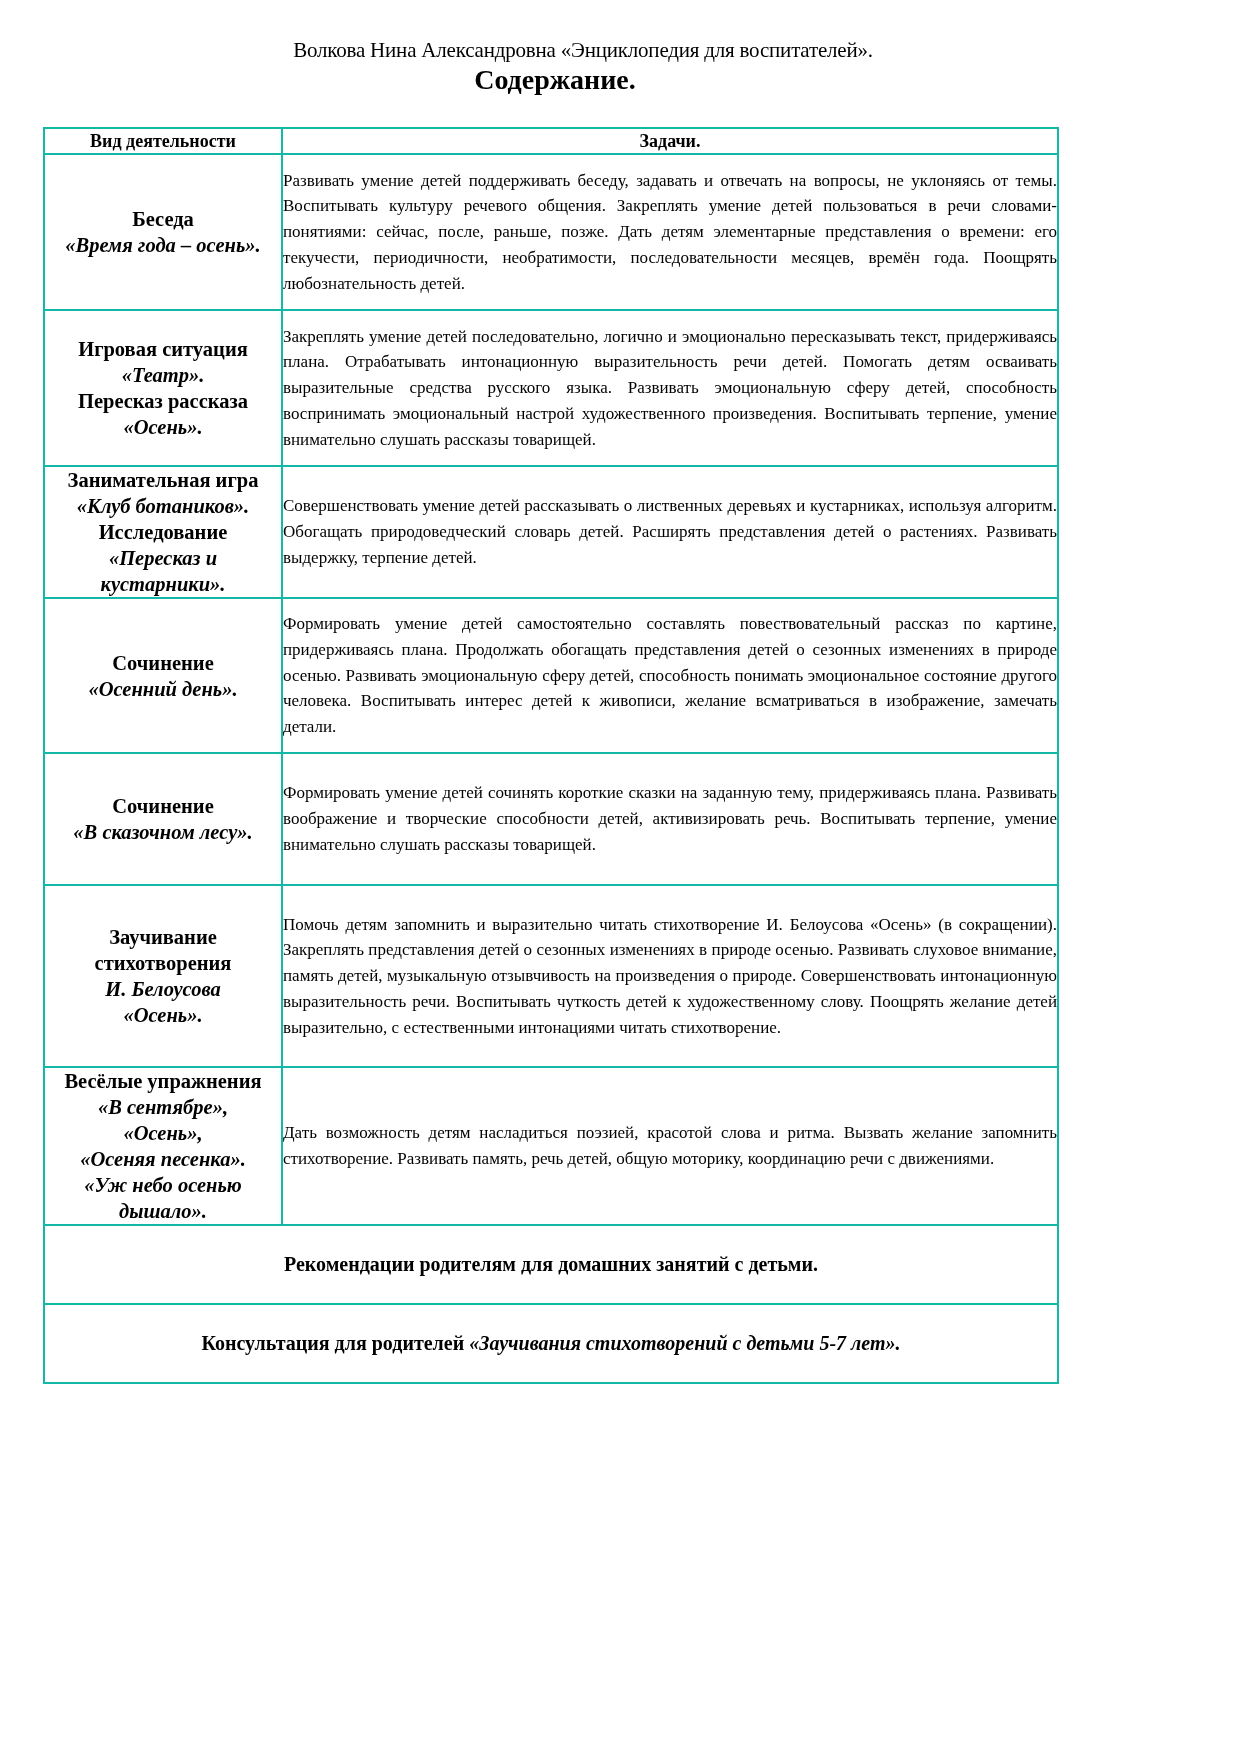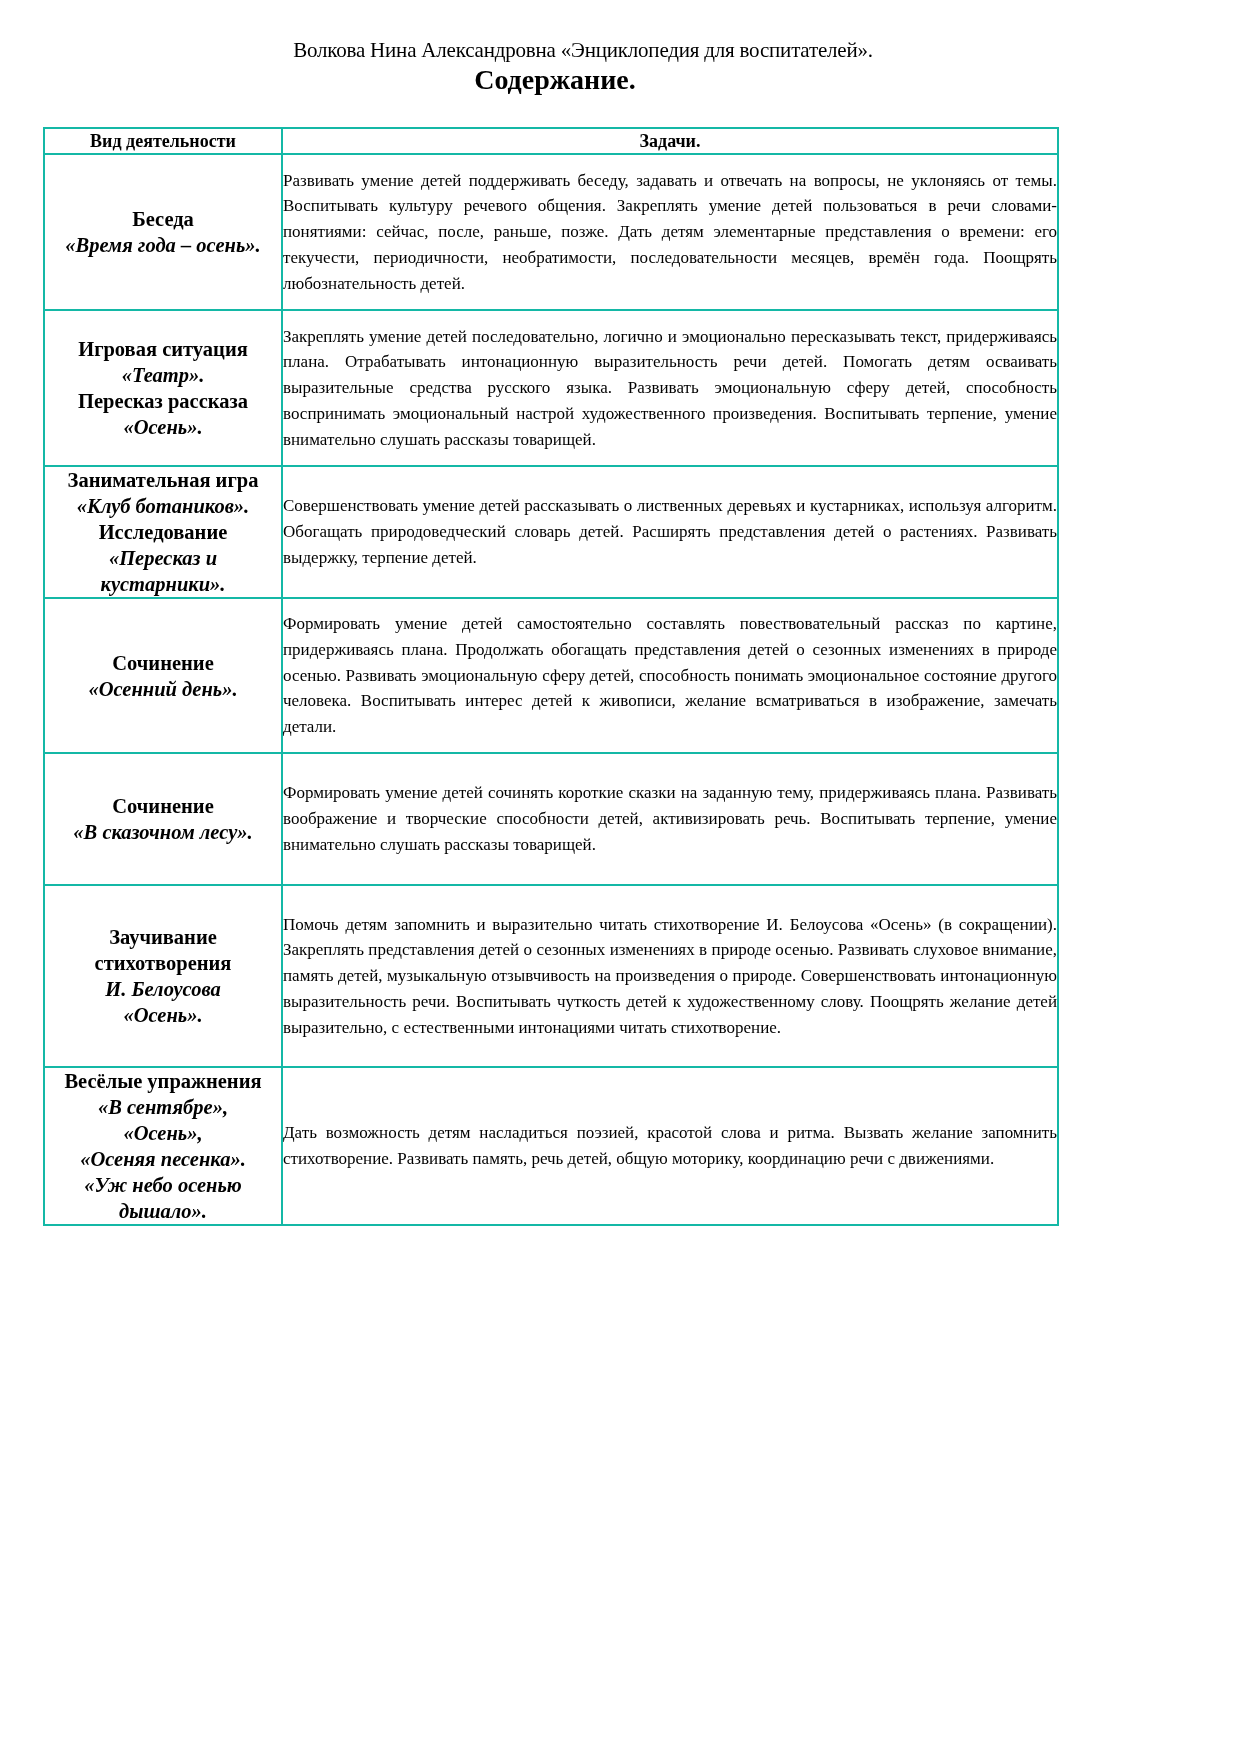--- a/index.html
+++ b/index.html
@@ -89,14 +89,24 @@
       <td class="act">
           <span class="b">Весёлые упражнения</span>
           <span class="i">«В сентябре»,</span>
           <span class="i">«Осень»,</span>
           <span class="i">«Осеняя песенка».</span>
           <span class="i">«Уж небо осенью</span>
           <span class="i">дышало».</span>
         </td>
       <td class="task">Дать возможность детям насладиться поэзией, красотой слова и ритма. Вызвать желание запомнить стихотворение. Развивать память, речь детей, общую моторику, координацию речи с движениями.</td>
     </tr>
+    <tr>
+      <td class="full" colspan="2">
+        <span>Рекомендации родителям для домашних занятий с детьми.</span>
+      </td>
+    </tr>
+    <tr>
+      <td class="full" colspan="2">
+        <span>Консультация для родителей </span><span class="it">«Заучивания стихотворений с детьми 5-7 лет».</span>
+      </td>
+    </tr>
   </tbody>
 </table>
 
 </body></html>

